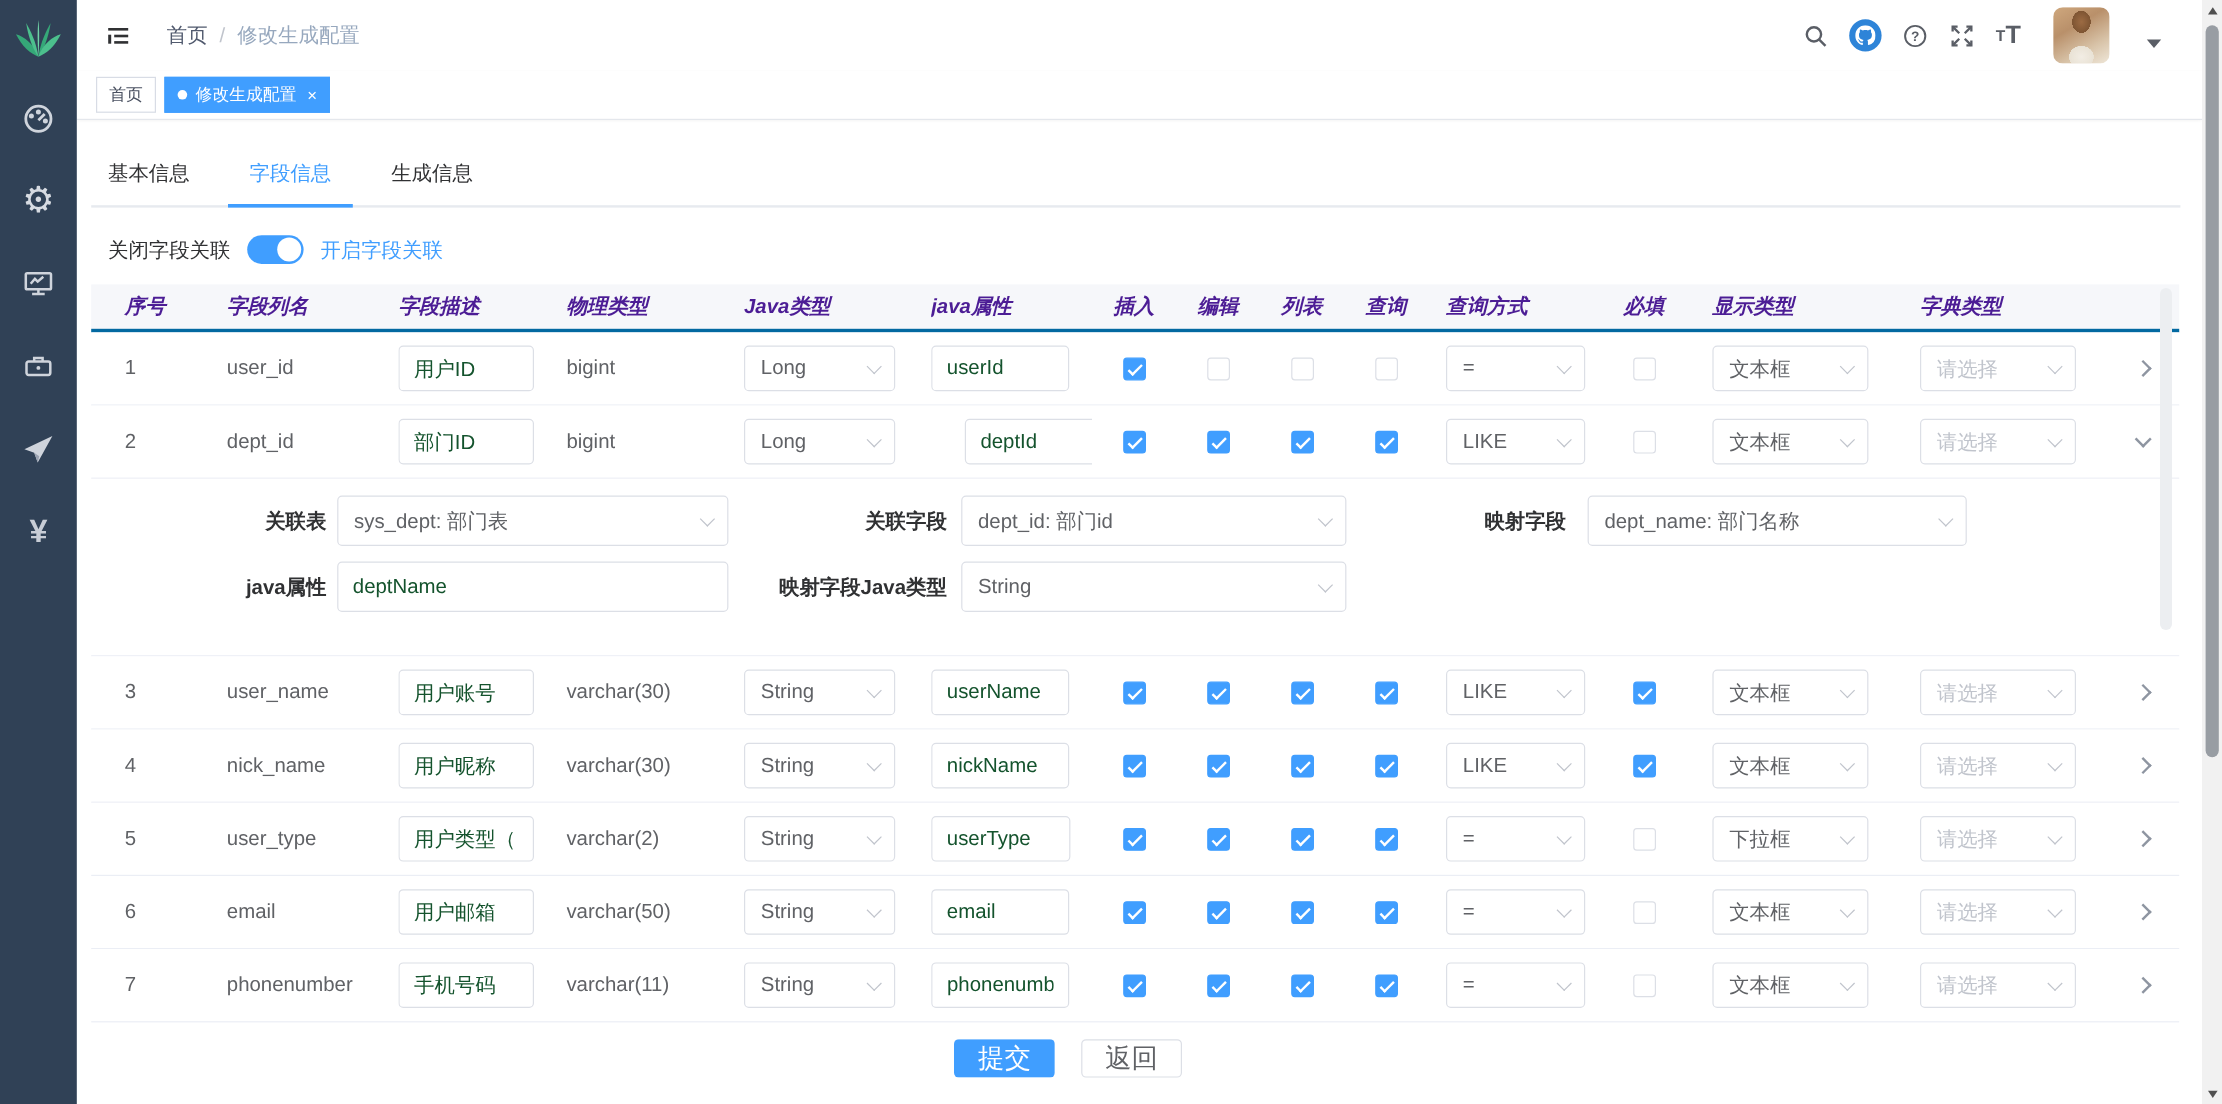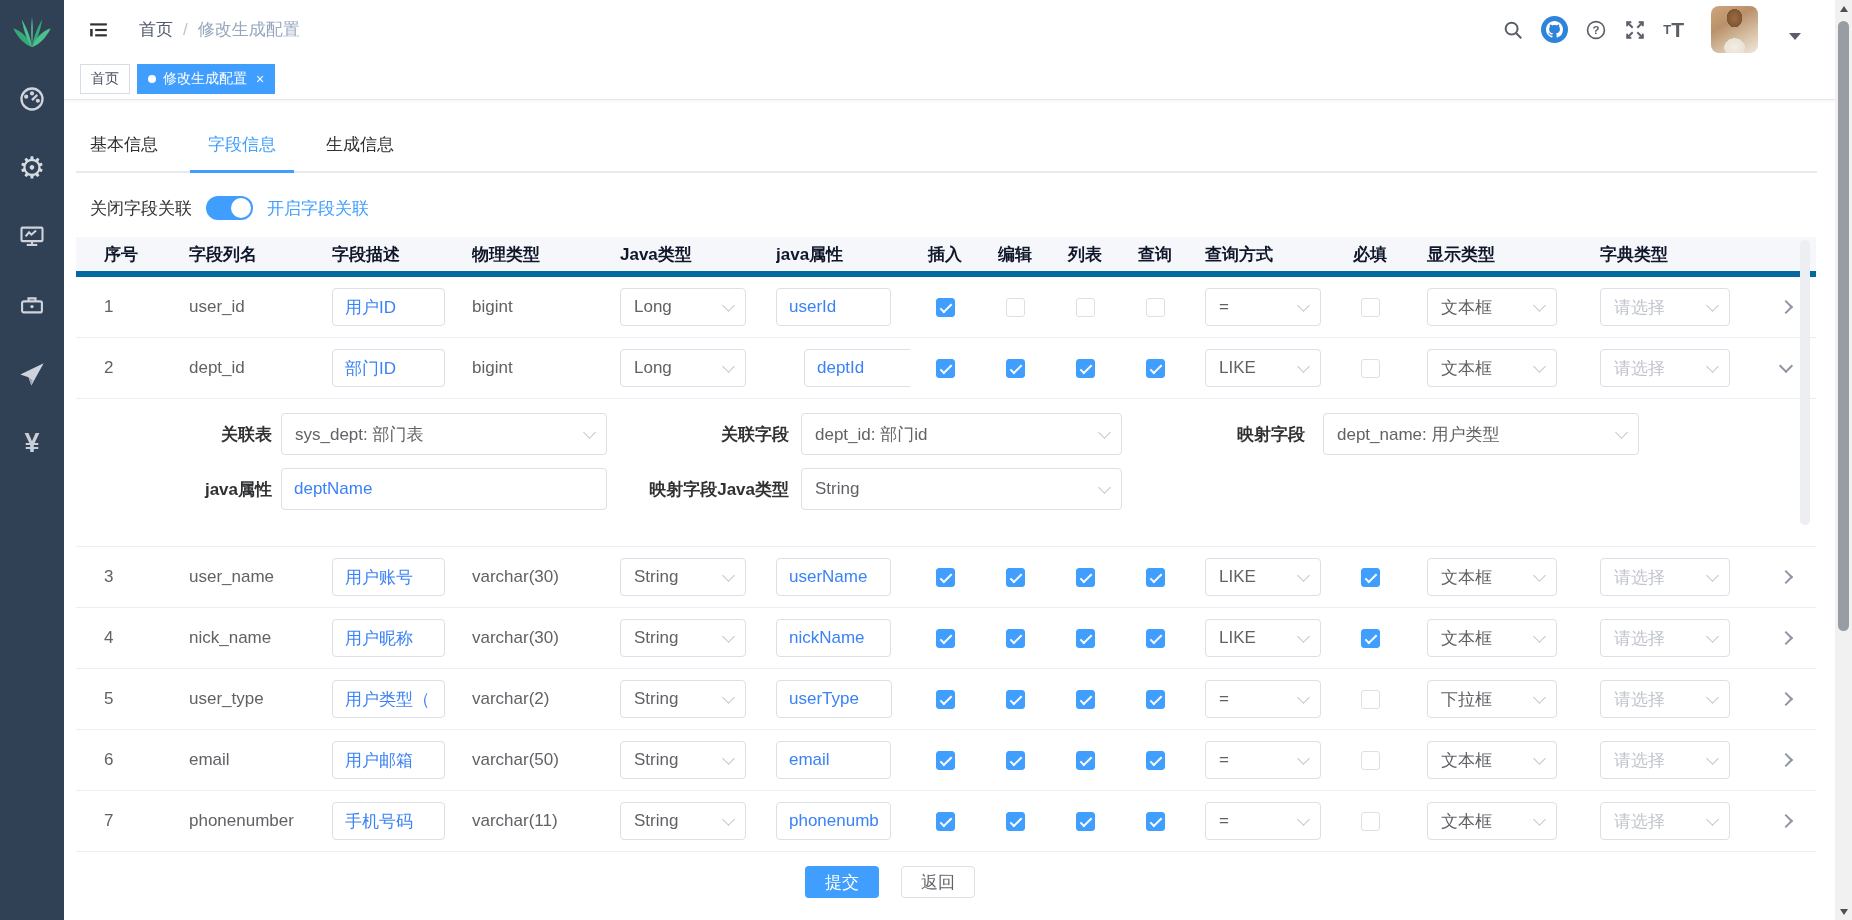--- a/index.html
+++ b/index.html
@@ -59,30 +59,30 @@
   .toggle-row { margin-left:14px; margin-top:20px; height:30px; display:flex; align-items:center; }
   .toggle-label { font-size:17px; color:#303133; }
   .switch { width:47px; height:24px; border-radius:12px; background:#409eff; margin:0 14px; position:relative; cursor:pointer; }
   .switch .knob { position:absolute; right:2px; top:2px; width:20px; height:20px; border-radius:50%; background:#fff; }
   .toggle-on-label { font-size:17px; color:#409eff; }
 
   
   .gen-table { width:1740px; margin-top:14px; font-size:17px; }
   .grid { display:grid;
     grid-template-columns:113px 143px 140px 148px 156px 134px 70px 70px 70px 70px 140px 80px 173px 173px 60px; }
-  .t-header { height:40px; background:#f6f7fa; font-weight:bold; color:#0f172a; border-bottom:6px solid #0369a1; }
+  .t-header { height:40px; background:#f6f7fa; font-weight:bold; color:#4c1d95; border-bottom:3px solid #0369a1;font-style:italic; }
   .t-row { height:61px; border-bottom:1px solid #ebeef5; background:#fff; }
   .cell { display:flex; align-items:center; height:100%; overflow:hidden; }
   .c1 { padding-left:28px; }
   .c7,.c8,.c9,.c10,.c12,.c15 { justify-content:center; }
   .c11 { padding-left:15px; }
   .c13,.c14 { padding-left:17px; }
 
   .inp { height:38px; border:1px solid #dcdfe6; border-radius:4px; padding:0 12px; font-size:17px;
-     color:#3b82f6; outline:none; background:#fff; font-family:inherit; }
+     color:#14532d; outline:none; background:#fff; font-family:inherit; }
   .inp.big { height:42px; }
   .sel { height:38px; border:1px solid #dcdfe6; border-radius:4px; background:#fff; position:relative;
      display:flex; align-items:center; padding:0 28px 0 13px; color:#606266; cursor:pointer; white-space:nowrap; }
   .sel.big { height:42px; }
   .sel::after { content:""; position:absolute; right:12px; top:50%; margin-top:-6px; width:8px; height:8px;
      border-right:1.6px solid #c0c4cc; border-bottom:1.6px solid #c0c4cc; transform:rotate(45deg); }
   .sel.placeholder { color:#c0c4cc;text-align:right; }
   .sel span { overflow:hidden; text-overflow:clip; }
 
   .cb { width:19px; height:19px; border:1px solid #dcdfe6; border-radius:3px; background:#fff; cursor:pointer; position:relative; }
@@ -101,21 +101,21 @@
   .assoc-label { font-size:17px; font-weight:bold; color:#303133; text-align:right; white-space:nowrap; }
   .lbl-a { width:196px; }
   .lbl-b { width:182px; }
   .lbl-c { width:183px; }
   .sel-a,.inp-a { width:326px; margin-left:9px; }
   .sel-b { width:321px; margin-left:12px; }
   .sel-c { width:316px; margin-left:18px; }
 
   
   .footer { width:1740px; margin-top:14px; display:flex; justify-content:center; gap:22px; padding-right:112px; }
-  .btn { height:32px; padding:0 19px; border-radius:4px; font-size:17px; cursor:pointer; border:1px solid transparent;
+  .btn { height:32px; padding:0 19px; border-radius:4px; font-size:22px; cursor:pointer; border:1px solid transparent;
      display:flex; align-items:center; font-family:inherit; }
   .btn-primary { background:#409eff; color:#fff; }
   .btn-plain { background:#fff; color:#606266; border-color:#dcdfe6; }
 
   
   .inner-scroll { position:absolute; left:1800px; top:240px; width:10px; height:285px; border-radius:5px; background:#eceef1; z-index:20; }
   .os-scrollbar { position:absolute; right:0; top:0; width:17px; height:920px; background:#f1f1f1; z-index:30; }
   .os-arrow { position:absolute; left:0; width:17px; height:17px; display:flex; align-items:center; justify-content:center; }
   .os-arrow.up { top:0; }
   .os-arrow.down { bottom:0; }
@@ -381,21 +381,21 @@
       <div class="assoc-label lbl-a">关联表</div>
       <div class="sel big sel-a">
               <span>sys_dept: 部门表</span>
             </div>
       <div class="assoc-label lbl-b">关联字段</div>
       <div class="sel big sel-b">
               <span>dept_id: 部门id</span>
             </div>
       <div class="assoc-label lbl-c">映射字段</div>
       <div class="sel big sel-c">
-              <span>dept_name: 用户类型</span>
+              <span>dept_name: 部门名称</span>
             </div>
     </div>
     <div class="assoc-row">
       <div class="assoc-label lbl-a">java属性</div>
       <input class="inp big inp-a" value="deptName" style="">
       <div class="assoc-label lbl-b">映射字段Java类型</div>
       <div class="sel big sel-b">
               <span>String</span>
             </div>
     </div>

